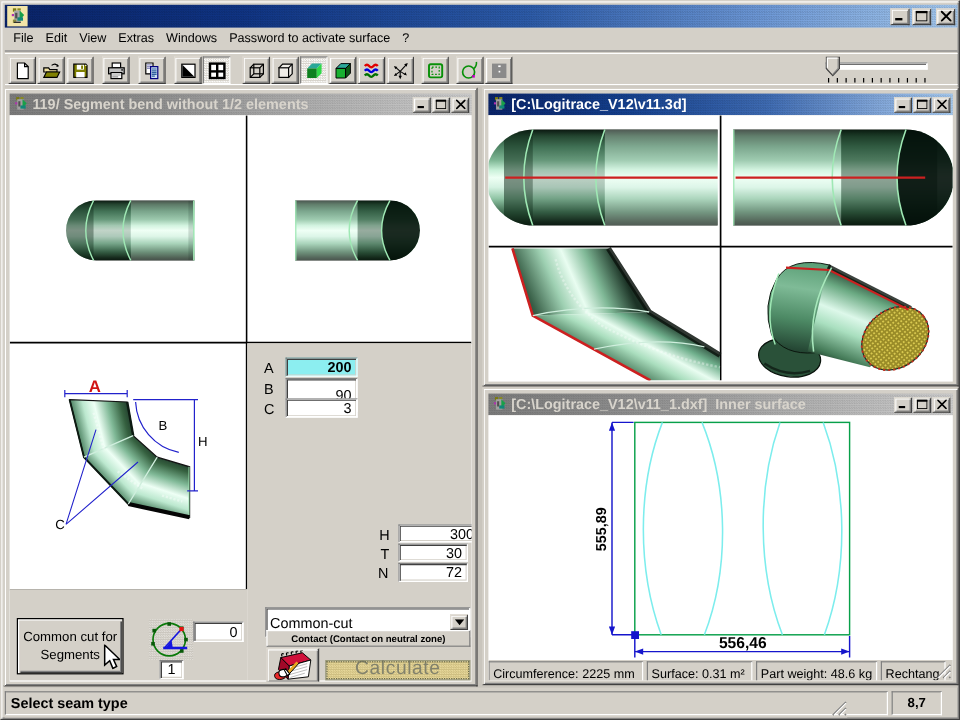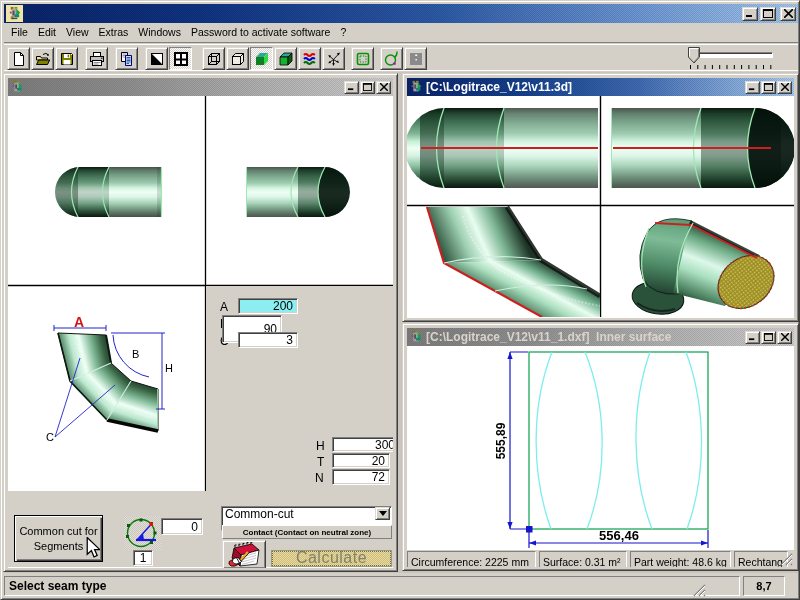--- a/index.html
+++ b/index.html
@@ -64,24 +64,24 @@
 #win-rt { left:401px; top:72px; width:397px; height:249px; }
 #win-rb { left:401px; top:322px; width:397px; height:248px; }
 
 #lw-panel-right { position:absolute; left:198px; top:190px; width:187px; height:281px; background:#d4d0c8; }
 #lw-panel-bl { position:absolute; left:0px; top:395px; width:198px; height:76px; background:#d4d0c8; }
 .flabel { font-size:12px; color:#000; }
 .field { position:absolute; border:1px solid; border-color:#808080 #fff #fff #808080;
   box-shadow: inset 1px 1px 0 #404040, inset -1px -1px 0 #d4d0c8;
   background:#fff; font-size:12px; color:#000; text-align:right; padding:0 4px 0 2px;
   display:flex; align-items:center; justify-content:flex-end; }
-.field.hl { background:#8ceef0; }
+.field.hl { background:#8ceef0;font-weight:bold; }
 #lw-combo { position:absolute; left:213px; top:410px; width:171px; height:25px; background:#fff;
   border:1px solid; border-color:#808080 #fff #fff #808080; box-shadow: inset 1px 1px 0 #404040;
-  display:flex; align-items:flex-start; }
+  display:flex; align-items:center; }
 #lw-combo .combo-text { font-size:12px; padding-left:3px; flex:1; }
 #lw-combo .combo-arrow { width:15px; height:13px; margin-right:1px; display:flex; align-items:center; justify-content:center; }
 #lw-contact { position:absolute; left:214px; top:429px; width:170px; height:14px;
   font-size:8px; font-weight:bold; display:flex; align-items:center; justify-content:center; color:#000; }
 #lw-notepad { position:absolute; left:214px; top:444px; width:44px; height:29px; display:flex; align-items:center; justify-content:center; }
 #lw-calc { position:absolute; left:263px; top:454px; width:121px; height:17px;
   background-image: conic-gradient(#e8d99c 25%, #cdbd7f 0 50%, #e8d99c 0 75%, #cdbd7f 0);
   background-size:2px 2px; border:1px solid #9a9a7a; outline:1px dotted #6a6a4a; outline-offset:-2px;
   display:flex; align-items:center; justify-content:center;
   font-size:16px; color:#82826c; letter-spacing:0.5px; padding-bottom:1px; }
@@ -147,21 +147,21 @@
       </span>
     </span>
   </div>
 
   <div id="menubar">
     <span class="menu-item">File</span>
     <span class="menu-item">Edit</span>
     <span class="menu-item">View</span>
     <span class="menu-item">Extras</span>
     <span class="menu-item">Windows</span>
-    <span class="menu-item">Password to activate software</span>
+    <span class="menu-item">Password to activate surface</span>
     <span class="menu-item">?</span>
   </div>
 
   <div id="toolbar">
       <div id="tbinner">
     <span class="tbtn raised" style="left:3px">
       <svg width="16" height="16" viewBox="0 0 16 16">
             <path d="M3.5,1.5 h6 l3,3 v10 h-9 z" fill="#fff" stroke="#000"></path>
             <path d="M9.5,1.5 v3 h3" fill="none" stroke="#000"></path>
           </svg>
@@ -301,20 +301,21 @@
     <div class="wtitle inactive">
       <svg width="14" height="14" viewBox="0 0 16 16">
         <rect x="4" y="1" width="3" height="3" fill="#7a7a10"></rect>
           <rect x="8" y="1" width="3" height="2" fill="#8a8a20"></rect>
         <rect x="5" y="3" width="6" height="10" fill="#a0a0a0"></rect>
         <path d="M10,3 L14,7 L10,12 Z" fill="#18a048"></path>
         <rect x="8" y="9" width="5" height="3" fill="#108878"></rect>
         <rect x="3" y="6" width="2" height="2" fill="#b030b0"></rect>
         <rect x="6" y="5" width="2" height="5" fill="#505050"></rect>
       </svg>
+      <span class="wtext">119/ Segment bend without 1/2 elements</span>
       <span class="capbtns">
         <span class="wcapbtn raised">
           <svg width="9" height="8" viewBox="0 0 10 9">
               <rect x="1" y="6" width="6" height="2" fill="#000"></rect>
             </svg>
           </span>
         <span class="wcapbtn raised">
           <svg width="9" height="8" viewBox="0 0 10 9">
               <rect x="0.5" y="0.5" width="9" height="8" fill="none" stroke="#000"></rect>
               <rect x="0" y="0" width="10" height="2" fill="#000"></rect>
@@ -403,27 +404,27 @@
         <text x="124" y="262" font-size="11" fill="#000">B</text>
         <text x="157" y="276" font-size="11" fill="#000">H</text>
         <text x="38" y="345" font-size="11" fill="#000">C</text>
       </svg>
       <div id="lw-panel-right"></div>
       <div id="lw-panel-bl"></div>
       <span class="flabel" style="position:absolute;left:212px;top:204px">A</span>
       <span class="flabel" style="position:absolute;left:212px;top:221px">B</span>
       <span class="flabel" style="position:absolute;left:212px;top:238px">C</span>
       <div class="field hl" style="left:230px;top:202px;width:60px;height:16px">200</div>
-      <div class="field" style="left:214px;top:219px;width:60px;height:28px">90</div>
+      <div class="field" style="left:230px;top:219px;width:60px;height:28px">90</div>
       <div class="field" style="left:230px;top:236px;width:60px;height:16px">3</div>
       <span class="flabel" style="position:absolute;left:308px;top:343px">H</span>
       <span class="flabel" style="position:absolute;left:309px;top:359px">T</span>
       <span class="flabel" style="position:absolute;left:307px;top:375px">N</span>
       <div class="field" style="left:324px;top:341px;width:68px;height:15px">300</div>
-      <div class="field" style="left:324px;top:357px;width:58px;height:15px">20</div>
+      <div class="field" style="left:324px;top:357px;width:58px;height:15px">30</div>
       <div class="field" style="left:324px;top:373px;width:58px;height:16px">72</div>
       <div id="lw-combo">
         <span class="combo-text">Common-cut</span>
         <span class="combo-arrow raised">
           <svg width="8" height="5" viewBox="0 0 8 5">
               <path d="M0,0 H8 L4,5 Z" fill="#000"></path>
             </svg>
         </span>
       </div>
       <div id="lw-contact" class="raised-thin">Contact (Contact on neutral zone)</div>

